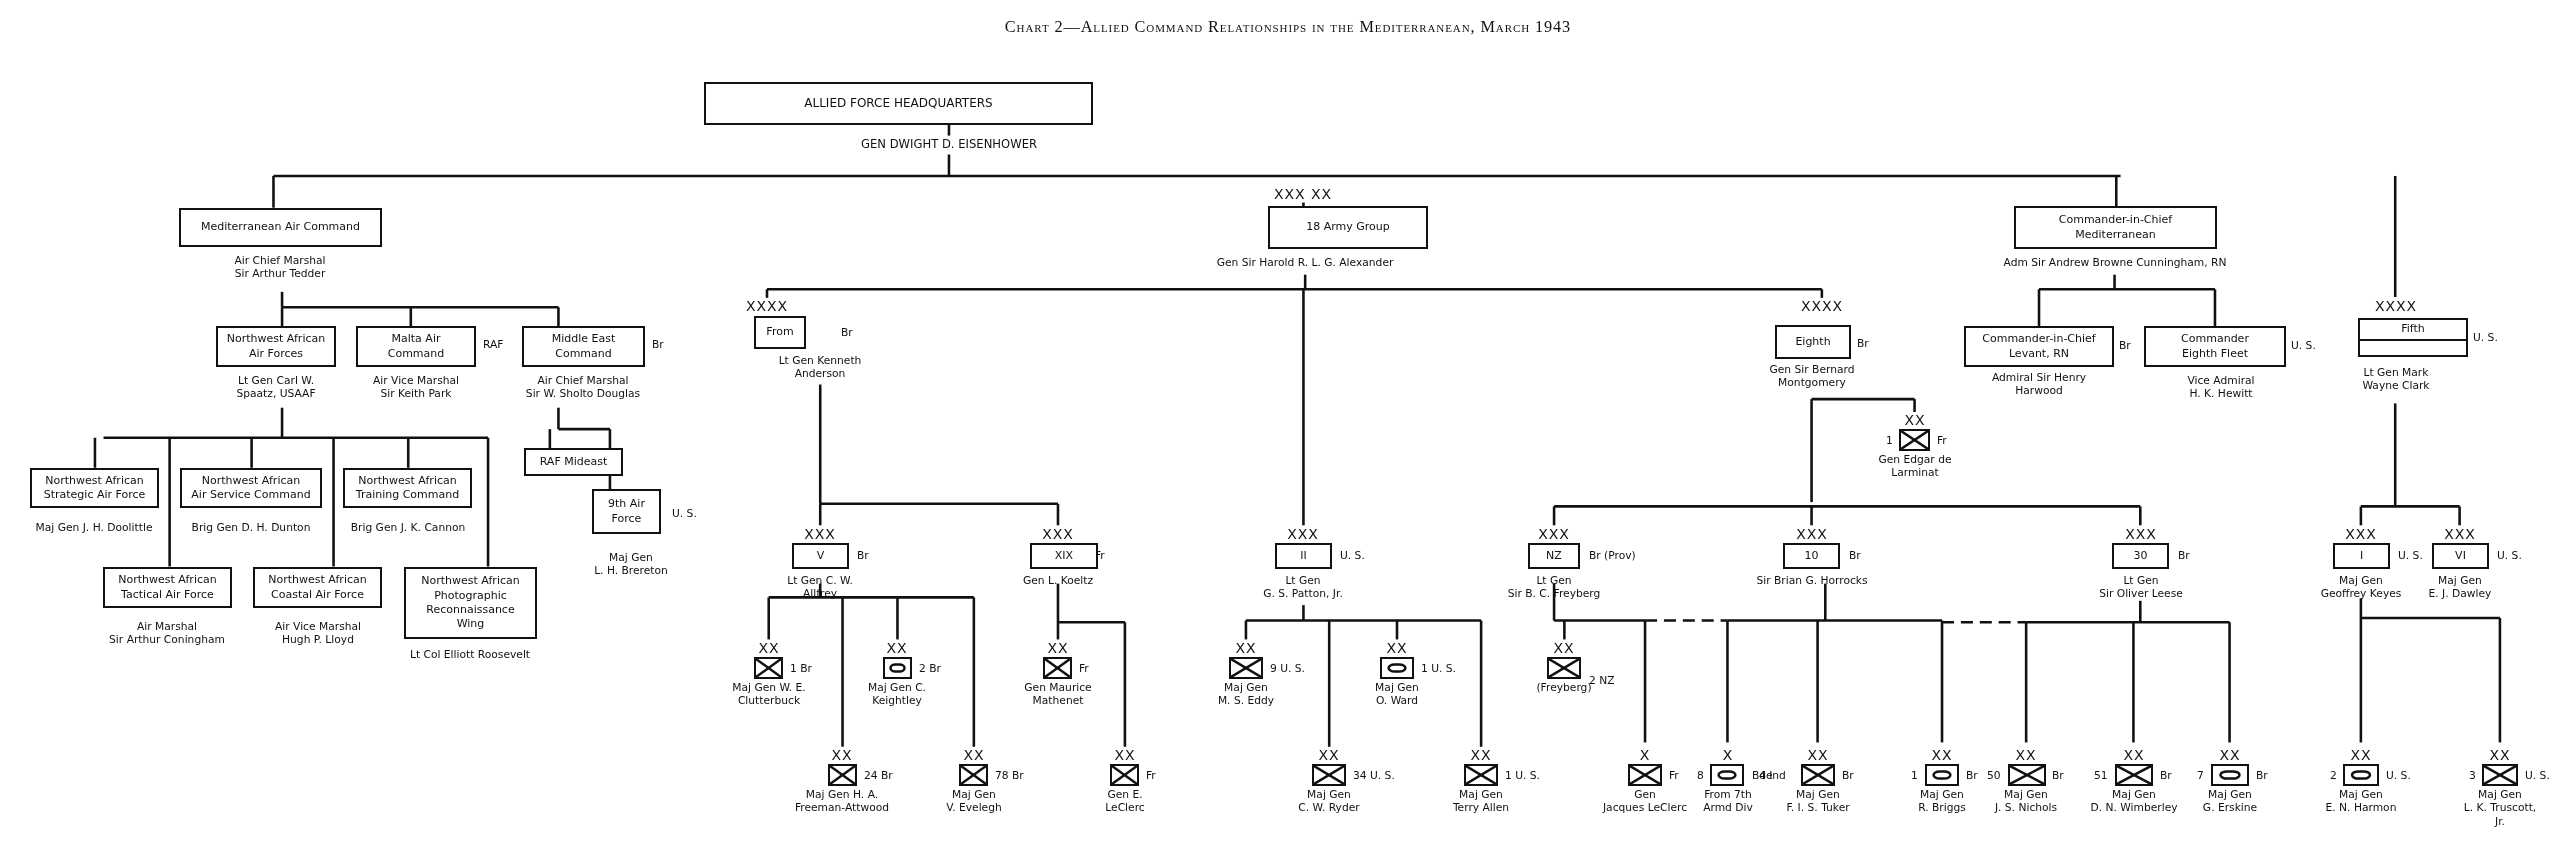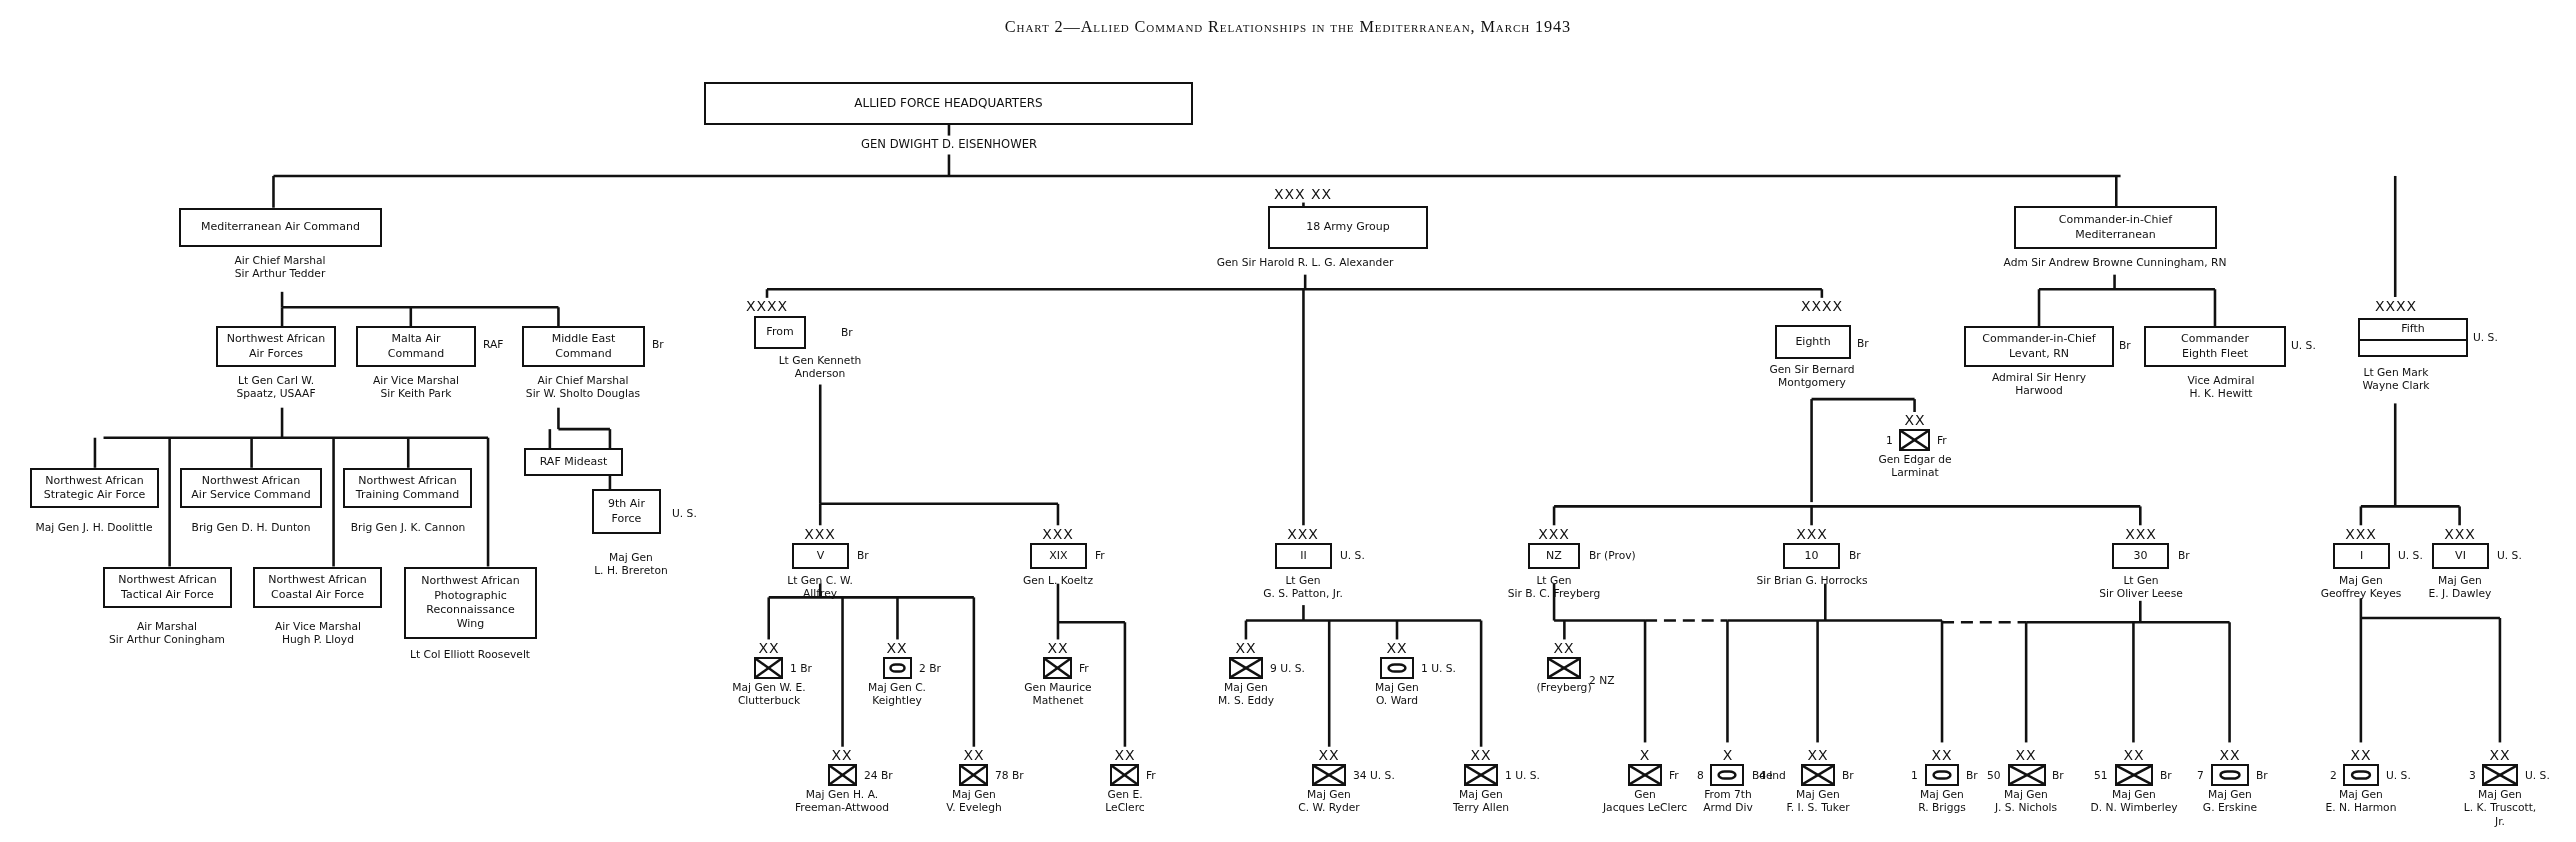--- a/index.html
+++ b/index.html
@@ -102,21 +102,21 @@
     <line x1="2360" y1="725" x2="2597" y2="725" stroke="#111" stroke-width="3"></line>
     <line x1="2360" y1="725" x2="2360" y2="865" stroke="#111" stroke-width="3"></line>
     <line x1="2485" y1="725" x2="2485" y2="865" stroke="#111" stroke-width="3"></line>
     <line x1="2597" y1="725" x2="2597" y2="865" stroke="#111" stroke-width="3"></line>
     <line x1="2750" y1="697" x2="2750" y2="720" stroke="#111" stroke-width="3"></line>
     <line x1="2750" y1="720" x2="2912" y2="720" stroke="#111" stroke-width="3"></line>
     <line x1="2750" y1="720" x2="2750" y2="865" stroke="#111" stroke-width="3"></line>
     <line x1="2912" y1="720" x2="2912" y2="865" stroke="#111" stroke-width="3"></line>
   </svg>
 <div id="layer">
-    <div class="box" style="left: 704px; top: 82px; width: 489px; height: 43px; font-size: 12px;">ALLIED FORCE HEADQUARTERS</div>
+    <div class="box" style="left: 704px; top: 82px; width: 389px; height: 43px; font-size: 12px;">ALLIED FORCE HEADQUARTERS</div>
     <div class="lbl" style="left: 949px; top: 137px; font-size: 11.6px;">GEN DWIGHT D. EISENHOWER</div>
     <div class="box" style="left: 179px; top: 208px; width: 203px; height: 39px;">Mediterranean Air Command</div>
     <div class="lbl" style="left: 280px; top: 254px;">Air Chief Marshal
 Sir Arthur Tedder</div>
     <div class="box" style="left: 216px; top: 326px; width: 120px; height: 41px;">Northwest African
 Air Forces</div>
     <div class="lbl" style="left: 276px; top: 374px;">Lt Gen  Carl W.
 Spaatz, USAAF</div>
     <div class="box" style="left: 356px; top: 326px; width: 120px; height: 41px;">Malta Air
 Command</div>
@@ -186,21 +186,21 @@
     <div class="box" style="left: 2358px; top: 318px; width: 110px; height: 39px; align-items: flex-start; padding-top: 1.7px;">Fifth<div style="position: absolute; left: 0px; right: 0px; top: 19px; border-top: 2.1px solid rgb(17, 17, 17);"></div></div>
     <div class="side" style="left: 2473px; top: 331px;">U. S.</div>
     <div class="lbl" style="left: 2396px; top: 366px;">Lt Gen Mark
 Wayne Clark</div>
     <div class="echelon" style="left: 820px; top: 526px;">XXX</div>
     <div class="box" style="left: 792px; top: 543px; width: 57px; height: 26px;">V</div>
     <div class="side" style="left: 857px; top: 549px;">Br</div>
     <div class="lbl" style="left: 820px; top: 574px;">Lt Gen C. W.
 Allfrey</div>
     <div class="echelon" style="left: 1058px; top: 526px;">XXX</div>
-    <div class="box" style="left: 1030px; top: 543px; width: 57px; height: 26px;">XIX</div>
+    <div class="box" style="left: 1030px; top: 543px; width: 68px; height: 26px;">XIX</div>
     <div class="side" style="left: 1095px; top: 549px;">Fr</div>
     <div class="lbl" style="left: 1058px; top: 574px;">Gen L. Koeltz</div>
     <div class="echelon" style="left: 1303px; top: 526px;">XXX</div>
     <div class="box" style="left: 1275px; top: 543px; width: 57px; height: 26px;">II</div>
     <div class="side" style="left: 1340px; top: 549px;">U. S.</div>
     <div class="lbl" style="left: 1303px; top: 574px;">Lt Gen
 G. S. Patton, Jr.</div>
     <div class="echelon" style="left: 1554px; top: 526px;">XXX</div>
     <div class="box" style="left: 1528px; top: 543px; width: 52px; height: 26px;">NZ</div>
     <div class="side" style="left: 1589px; top: 549px;">Br (Prov)</div>

